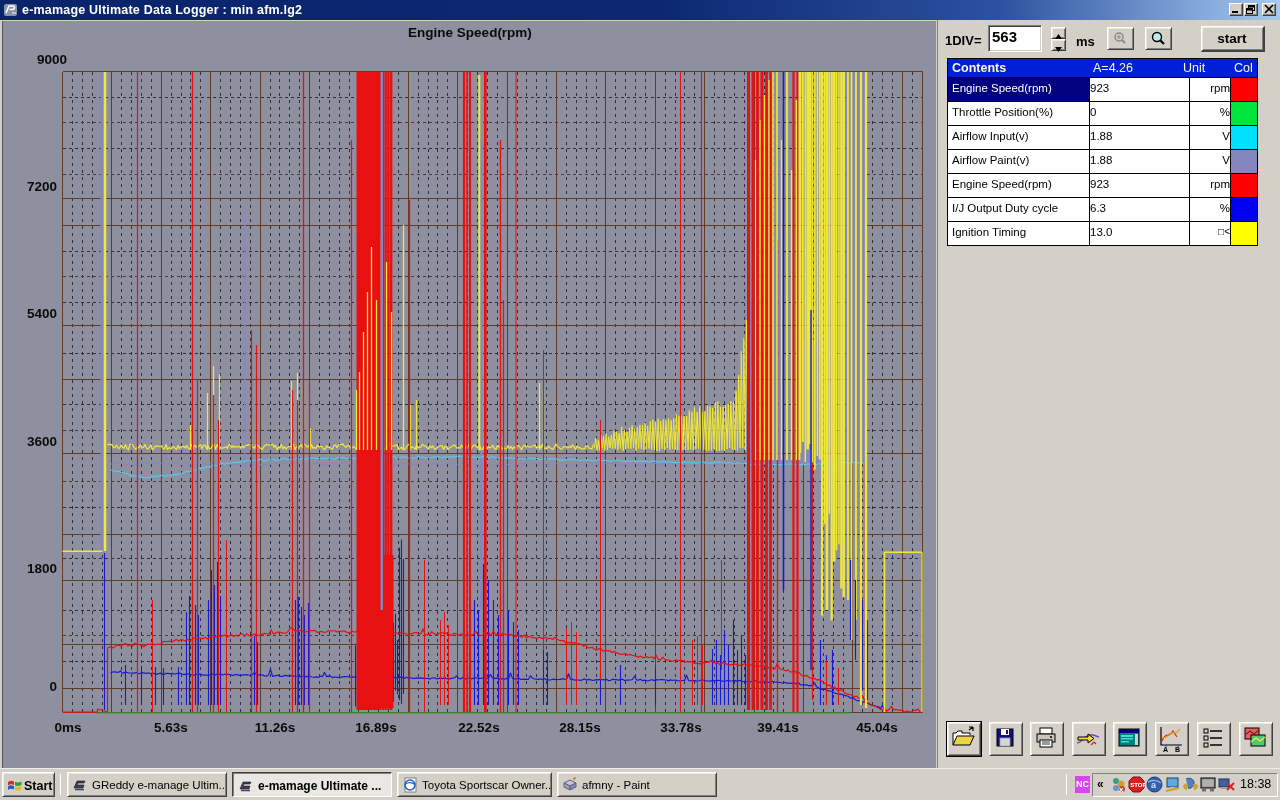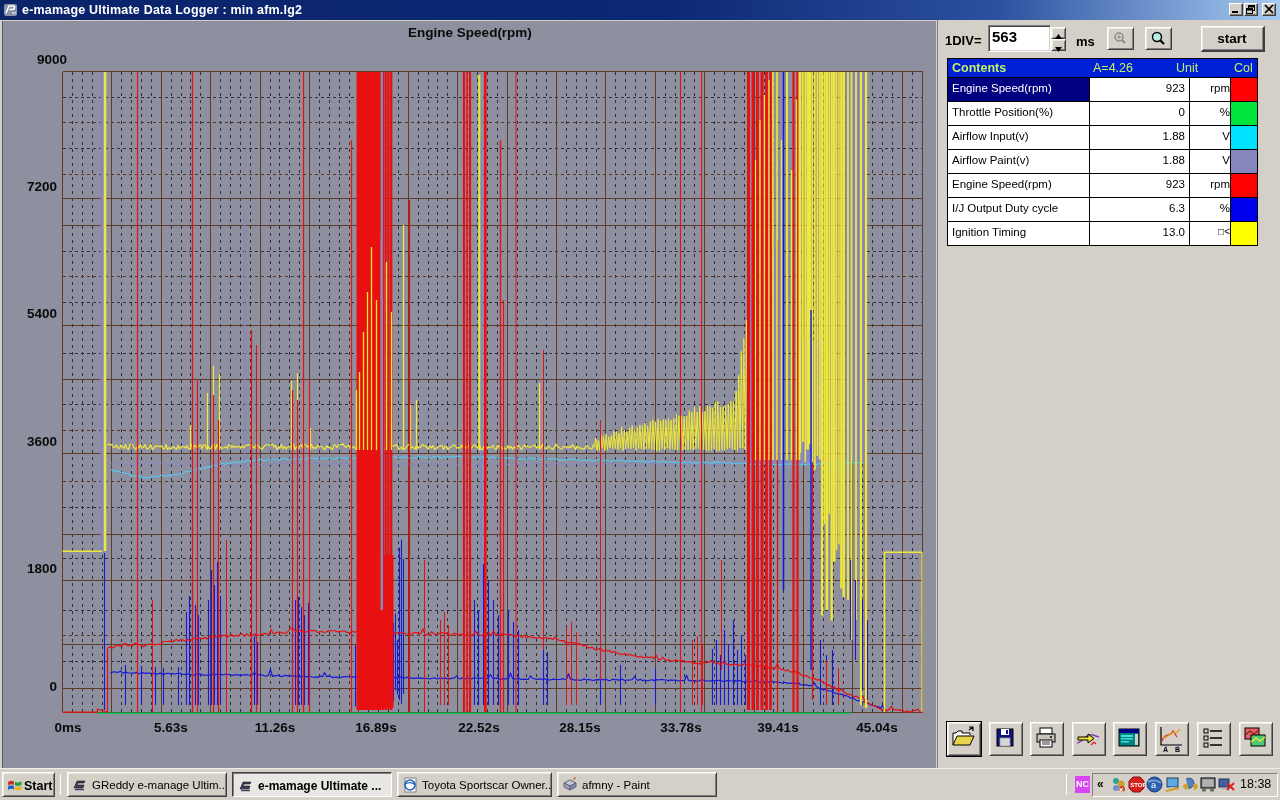--- a/index.html
+++ b/index.html
@@ -13,24 +13,24 @@
 
 #chartzone{position:absolute;left:2px;top:21px;width:934px;height:747px;background:#8e90a0;border-left:1px solid #54565c}
 .ytick{position:absolute;font-size:13.5px;font-weight:bold;color:#0a0a0a;text-align:right;width:40px}
 .xtick{position:absolute;font-size:13.5px;font-weight:bold;color:#0a0a0a;top:699px;text-align:center;width:60px}
 
 #rpanel{position:absolute;left:937px;top:20px;width:343px;height:748px;background:#d4d0c8;border-left:1px solid #808080}
 .raised{background:#d4d0c8;border:1px solid;border-color:#ffffff #404040 #404040 #ffffff;box-shadow:inset 1px 1px 0 #ece9e2,inset -1px -1px 0 #808080}
 .sunk2{background:#fff;border:1px solid;border-color:#808080 #ffffff #ffffff #808080;box-shadow:inset 1px 1px 0 #404040,inset -1px -1px 0 #d4d0c8}
 
 #dtable{position:absolute;left:9px;top:38px;width:311px;border:1px solid #000;background:#fff}
-#dtable .hdr{height:18px;background:#0020d8;color:#bef264;font-size:12.5px}
+#dtable .hdr{height:18px;background:#0020d8;color:#fef9c3;font-size:12.5px}
 #dtable .row{height:24px;background:#fff;font-size:11.5px;color:#000;border-top:1px solid #000}
 #dtable .c1{position:absolute;left:0;width:141px;height:100%;padding:4px 0 0 4px}
-#dtable .c2{position:absolute;left:141px;width:100px;height:100%;border-left:1px solid #000;padding:4px 4px 0 0;text-align:right}
+#dtable .c2{position:absolute;left:141px;width:100px;height:100%;border-left:1px solid #000;padding:4px 4px 0 0;}
 #dtable .c3{position:absolute;left:241px;width:41px;height:100%;border-left:1px solid #000;padding:4px 0 0 0;text-align:right}
 #dtable .c4{position:absolute;left:282px;width:27px;height:100%;border-left:1px solid #000}
 #dtable>div{position:relative}
 .toolbtn{position:absolute;top:702px;width:34px;height:34px}
 
 #taskbar{position:absolute;left:0;top:768px;width:1280px;height:32px;background:#d4d0c8;border-top:1px solid #eeede8}
 .tbtn{position:absolute;top:3px;height:25px;background:#d4d0c8;border:1px solid;border-color:#ffffff #404040 #404040 #ffffff;box-shadow:inset 1px 1px 0 #ece9e2,inset -1px -1px 0 #808080;font-size:12px;color:#000;overflow:hidden;white-space:nowrap}
 .tbtn .lbl{position:absolute;left:24px;top:6px;font-size:11.5px}
 .tico{position:absolute;left:4px;top:4px;width:16px;height:16px}
 </style></head>
@@ -421,21 +421,21 @@
       <path d="M783 72V590" stroke="#1818d8" stroke-width="1.6"></path>
       <path d="M810.5 310V670" stroke="#1818d8" stroke-width="1.4"></path>
       <path d="M884 552V712" stroke="#f0e838" stroke-width="1.6"></path>
       <path d="M884 552.3H921.5" stroke="#f0e838" stroke-width="1.4"></path>
       <path d="M921.5 552V712" stroke="#f0e838" stroke-width="1.2"></path>
     </g>
   </svg>
 
 <div id="rpanel">
  <div class="abs b" style="left:7px;top:13px;font-size:13px">1DIV=</div>
- <div class="abs sunk2" style="left:50px;top:5px;width:63px;height:27px">
+ <div class="abs sunk2" style="left:50px;top:5px;width:54px;height:27px">
       <div class="abs b" style="left:3px;top:2px;font-size:15px">563</div>
     </div>
  <div class="abs raised" style="left:113px;top:7px;width:15px;height:12px"><svg width="13" height="10" viewBox="0 0 13 10">
         <path d="M6.5 2 L10 7 L3 7 Z" fill="#000"></path>
       </svg></div>
  <div class="abs raised" style="left:113px;top:19px;width:15px;height:12px"><svg width="13" height="10" viewBox="0 0 13 10">
         <path d="M6.5 8 L10 3 L3 3 Z" fill="#000"></path>
       </svg></div>
  <div class="abs b" style="left:138px;top:14px;font-size:13px">ms</div>
  <div class="abs raised" style="left:169px;top:7px;width:27px;height:23px"><svg width="25" height="21" viewBox="0 0 25 21">
@@ -448,21 +448,21 @@
         <path d="M14.5 12.5 L18 16" stroke="#000" stroke-width="2.2"></path>
       </svg></div>
  <div class="abs raised" style="left:263px;top:6px;width:64px;height:26px;border-right:2px solid #404040;border-bottom:2px solid #404040">
       <div class="abs b" style="left:0;top:4px;width:60px;text-align:center;font-size:13.5px">start</div>
     </div>
 
  <div id="dtable">
   <div class="hdr">
         <span class="abs b" style="left:4px;margin-top:2px">Contents</span>
         <span class="abs" style="left:145px;margin-top:2px">A=4.26</span>
-        <span class="abs" style="left:228px;margin-top:2px">Unit</span>
+        <span class="abs" style="left:235px;margin-top:2px">Unit</span>
         <span class="abs" style="left:286px;margin-top:2px">Col</span>
       </div>
   <div class="row" style="background:#000080;color:#fff">
         <span class="c1">Engine Speed(rpm)</span>
         <span class="c2" style="color:#000;background:#fff">923</span>
         <span class="c3" style="color:#000;background:#fff">rpm</span>
         <span class="c4" style="background:#ff0000"></span>
       </div>
   <div class="row">
         <span class="c1">Throttle Position(%)</span>

